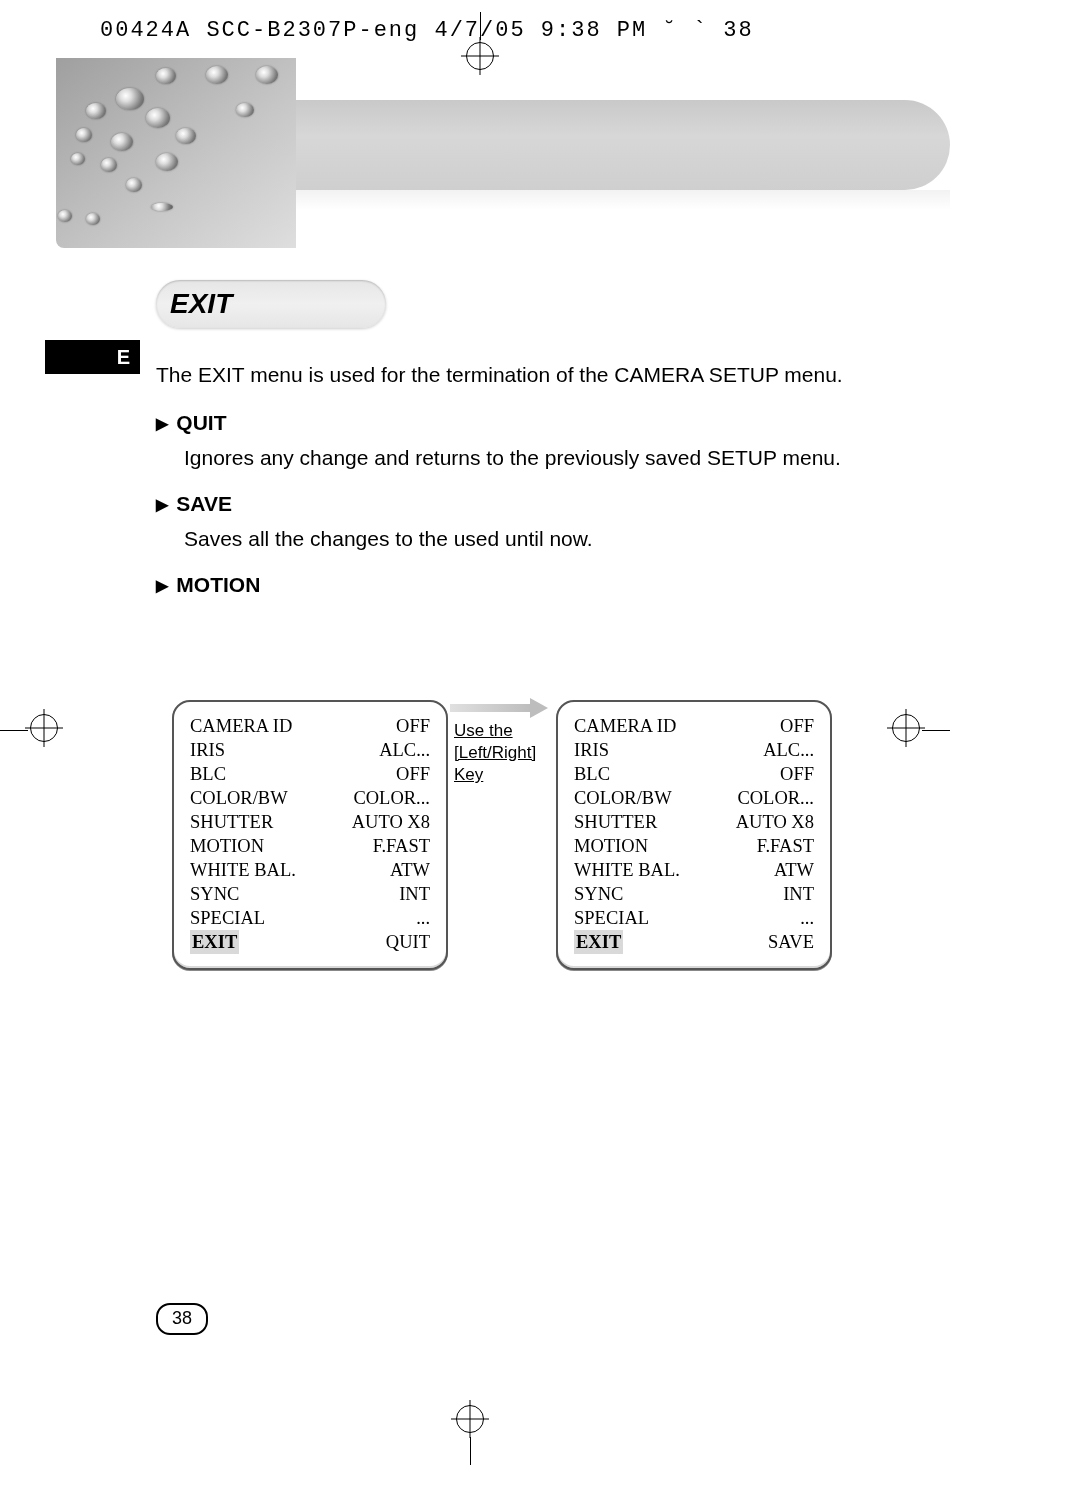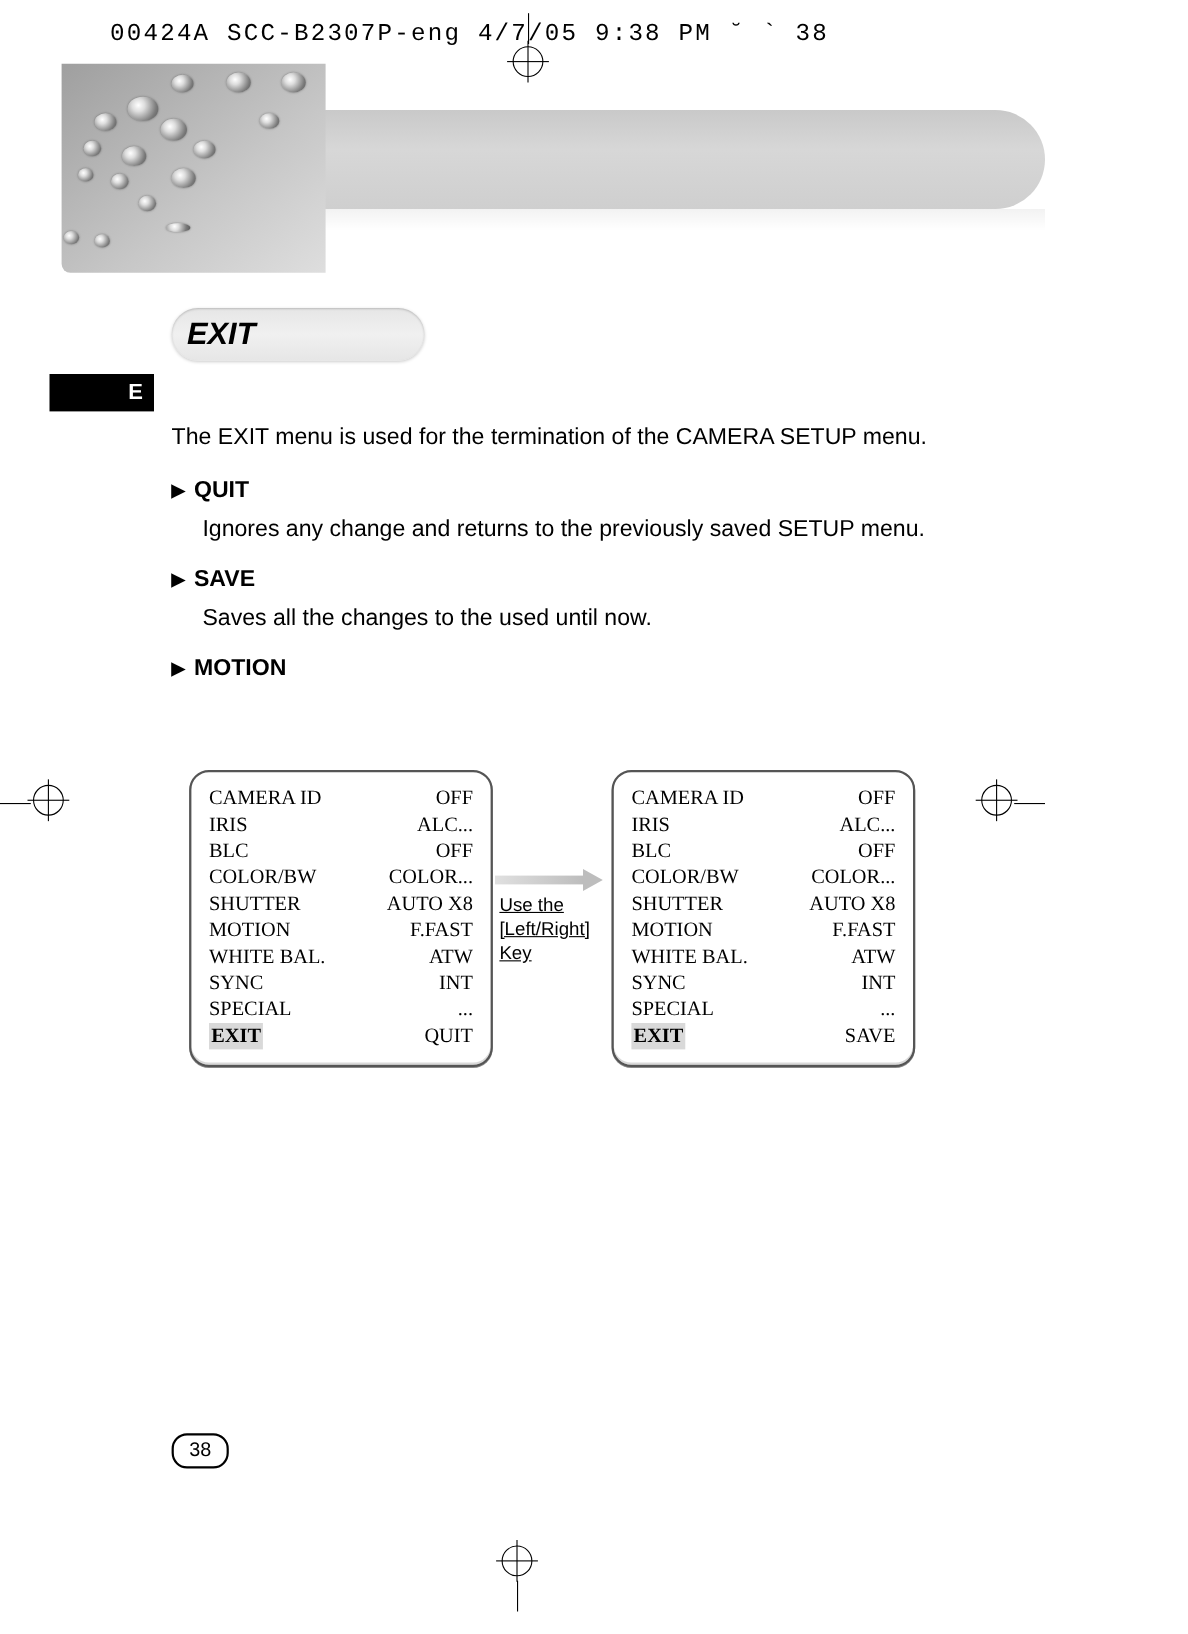--- a/index.html
+++ b/index.html
@@ -130,21 +130,21 @@
 
   
   .body {
     position:absolute;
     top: 360px;
     left: 156px;
     width: 700px;
     font-size: 21px;
     line-height: 1.45;
   }
-  .body .intro { margin-bottom: 18px; margin-top: 23px; }
+  .body .intro { margin-bottom: 18px; }
   .body .item-head {
     font-weight: bold;
     margin-top: 10px;
   }
   .body .item-head::before {
     content: "▶";
     display:inline-block;
     margin-right: 8px;
     font-size: 16px;
     vertical-align: 1px;
@@ -152,21 +152,21 @@
   .body .item-desc {
     margin: 4px 0 16px 28px;
   }
 
   
   .menus {
     position:absolute;
     top: 700px;
     left: 172px;
     display:flex;
-    align-items:center;
+    align-items:flex-start;
     gap: 6px;
   }
   .panel {
     border: 2px solid #555;
     border-radius: 18px;
     padding: 12px 16px 14px 16px;
     font-family: "Times New Roman", serif;
     font-size: 18.5px;
     line-height: 1.3;
     min-width: 240px;

